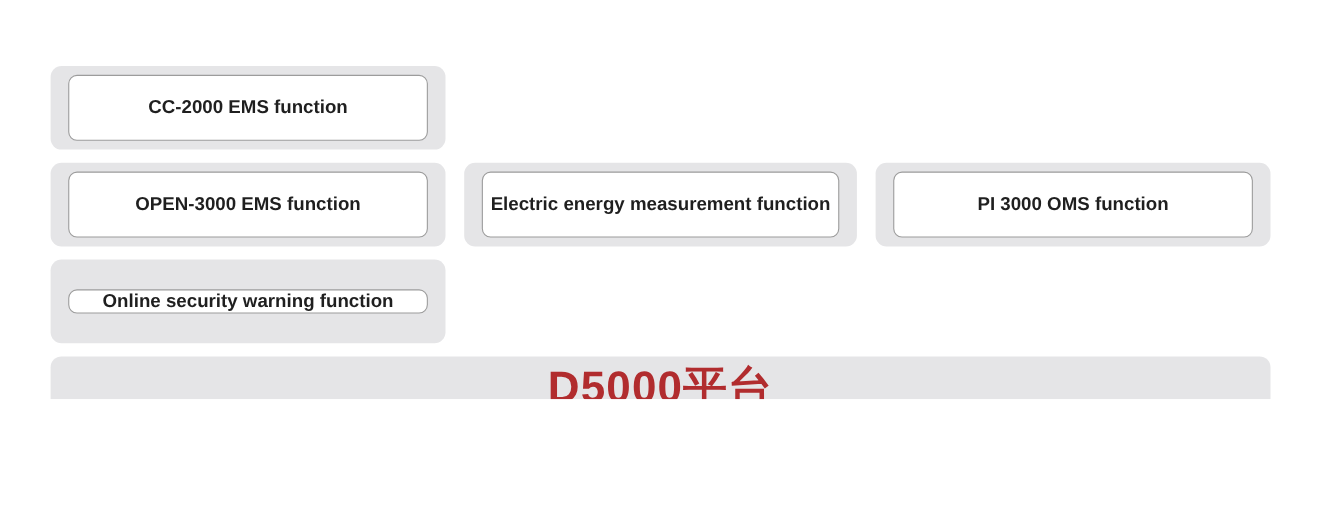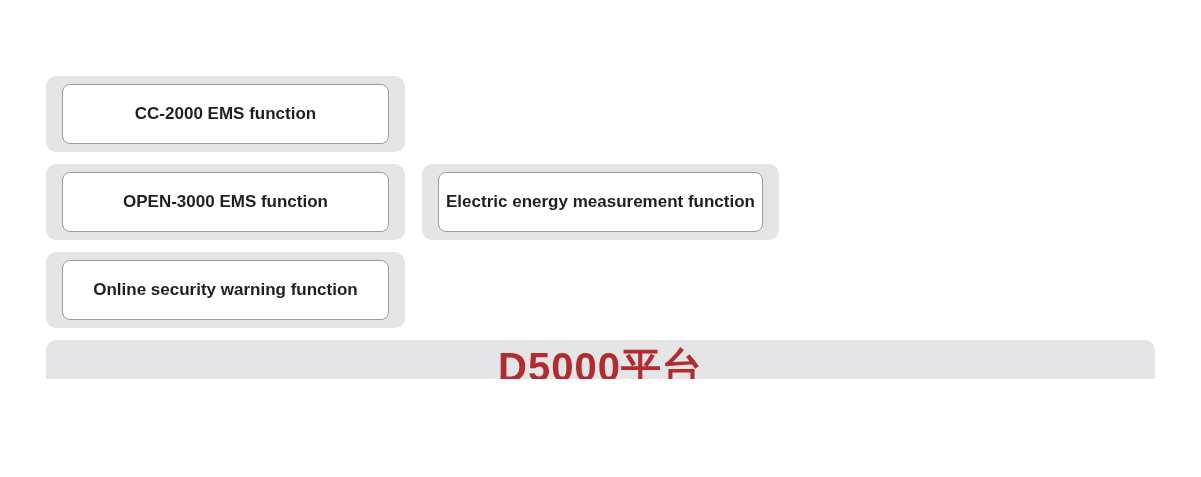--- a/index.html
+++ b/index.html
@@ -15,35 +15,34 @@
   html, body {
     background: var(--page-bg);
     font-family: "Liberation Sans", "DejaVu Sans", sans-serif;
   }
   .canvas {
     position: relative;
     width: 1201px;
     height: 363px;
     background: var(--page-bg);
     overflow: hidden;
-    margin-top: 16px;
   }
   .grid {
     position: absolute;
     left: 46px;
     top: 60px;
     width: 1109px;
     display: grid;
     grid-template-columns: 359px 357px 359px;
     grid-template-rows: 76px 76px 76px 101px;
     column-gap: 17px;
     row-gap: 12px;
   }
   .c1 { grid-column: 1; } .c2 { grid-column: 2; } .c3 { grid-column: 3; }
-  .r1 { grid-row: 1; } .r2 { grid-row: 2; } .r3 { grid-row: 3; }
+  .r1 { grid-row: 1; } .r2 { grid-row: 2; } .r3 { grid-row: 3; align-items: center; }
   .card {
     background: var(--card-outer-bg);
     border-radius: 10px;
     padding: 8px 16px;
     display: flex;
   }
   .card-inner {
     flex: 1;
     background: var(--card-inner-bg);
     border: 1px solid var(--card-border);
@@ -93,20 +92,25 @@
         <span class="card-label">OPEN-3000 EMS function</span>
       </div>
     </div>
 
     <div class="card r2 c2">
       <div class="card-inner">
         <span class="card-label">Electric energy measurement function</span>
       </div>
     </div>
 
+    <div class="card r2 c3">
+      <div class="card-inner">
+        <span class="card-label">PI 3000 OMS function</span>
+      </div>
+    </div>
 
     <div class="card r3 c1">
       <div class="card-inner">
         <span class="card-label">Online security warning function</span>
       </div>
     </div>
 
 
 
     <div class="platform-bar">

